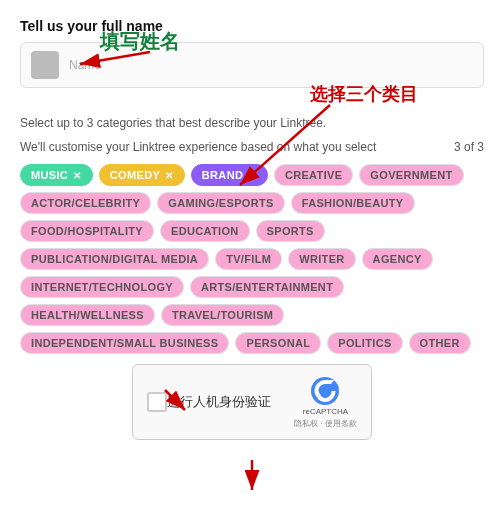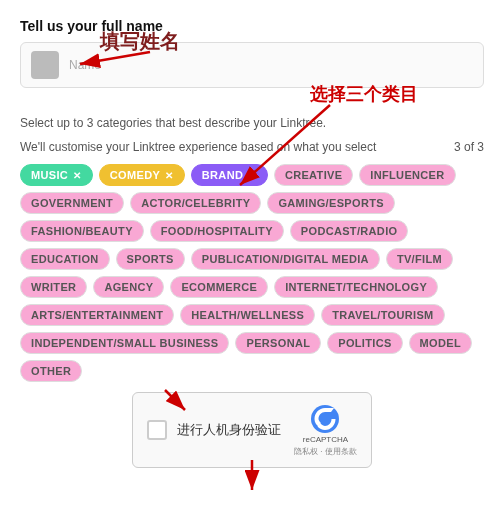--- a/index.html
+++ b/index.html
@@ -150,21 +150,20 @@
       background: #f9f9f9;
       margin: 8px 0 0 0;
       width: 240px;
       margin-left: auto;
       margin-right: auto;
     }
 
     .captcha-left {
       display: flex;
       align-items: center;
-      gap: 10px;
     }
 
     .captcha-checkbox {
       width: 20px;
       height: 20px;
       border: 2px solid #ccc;
       border-radius: 3px;
       background: #fff;
       flex-shrink: 0;
     }
@@ -192,21 +191,21 @@
     }
 
     .captcha-footer-text {
       font-size: 8px;
       color: #888;
       text-align: left;
       margin-top: 2px;
     }
 
     .red-text-annotation {
-      color: #7f1d1d;
+      color: #15803d;
       font-size: 20px;
       font-weight: 700;
     }
 
     
     .arrows-overlay {
       position: absolute;
       top: 0;
       left: 0;
       width: 504px;
@@ -238,42 +237,38 @@
     <div class="count-row">
       <span class="about-desc">We'll customise your Linktree experience based on what you select</span>
       <span class="count-badge">3 of 3</span>
     </div>
 
     <div class="categories-container" id="categories-container">
     <span class="category-tag selected-green">MUSIC<span class="tag-close">✕</span></span>
         <span class="category-tag selected-yellow">COMEDY<span class="tag-close">✕</span></span>
         <span class="category-tag selected-purple">BRAND<span class="tag-close">✕</span></span>
         <span class="category-tag unselected">CREATIVE</span>
-        <span class="category-tag unselected">INFLUENCER</span>
         <span class="category-tag unselected">GOVERNMENT</span>
         <span class="category-tag unselected">ACTOR/CELEBRITY</span>
         <span class="category-tag unselected">GAMING/ESPORTS</span>
         <span class="category-tag unselected">FASHION/BEAUTY</span>
         <span class="category-tag unselected">FOOD/HOSPITALITY</span>
-        <span class="category-tag unselected">PODCAST/RADIO</span>
         <span class="category-tag unselected">EDUCATION</span>
         <span class="category-tag unselected">SPORTS</span>
         <span class="category-tag unselected">PUBLICATION/DIGITAL MEDIA</span>
         <span class="category-tag unselected">TV/FILM</span>
         <span class="category-tag unselected">WRITER</span>
         <span class="category-tag unselected">AGENCY</span>
-        <span class="category-tag unselected">ECOMMERCE</span>
         <span class="category-tag unselected">INTERNET/TECHNOLOGY</span>
         <span class="category-tag unselected">ARTS/ENTERTAINMENT</span>
         <span class="category-tag unselected">HEALTH/WELLNESS</span>
         <span class="category-tag unselected">TRAVEL/TOURISM</span>
         <span class="category-tag unselected">INDEPENDENT/SMALL BUSINESS</span>
         <span class="category-tag unselected">PERSONAL</span>
         <span class="category-tag unselected">POLITICS</span>
-        <span class="category-tag unselected">MODEL</span>
         <span class="category-tag unselected">OTHER</span>
       </div>
   </div>
 
   <div class="captcha-area">
     <div class="captcha-left">
       <div class="captcha-checkbox"></div>
       <span class="captcha-text">进行人机身份验证</span>
     </div>
     <div class="captcha-logo">

